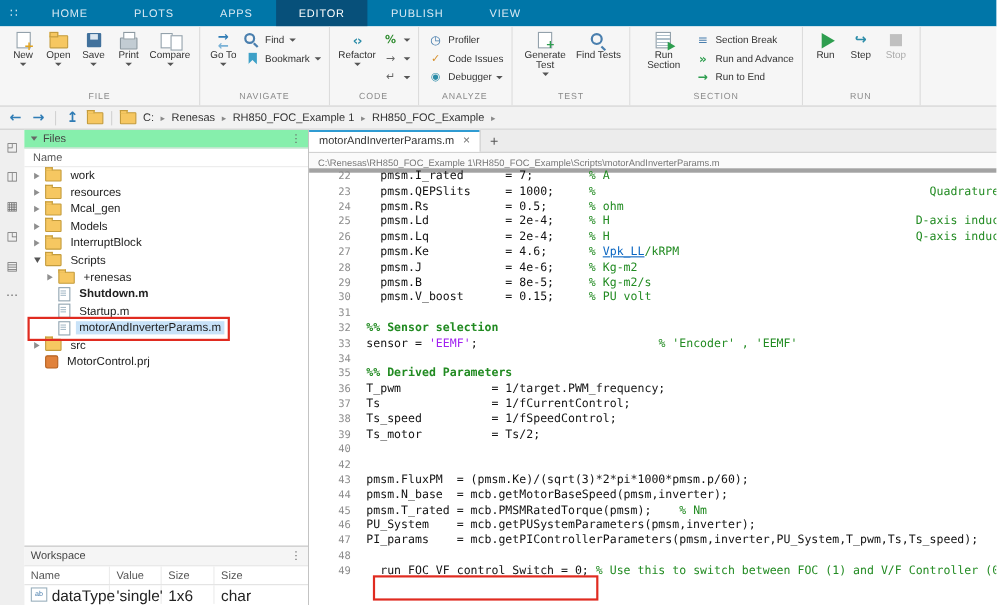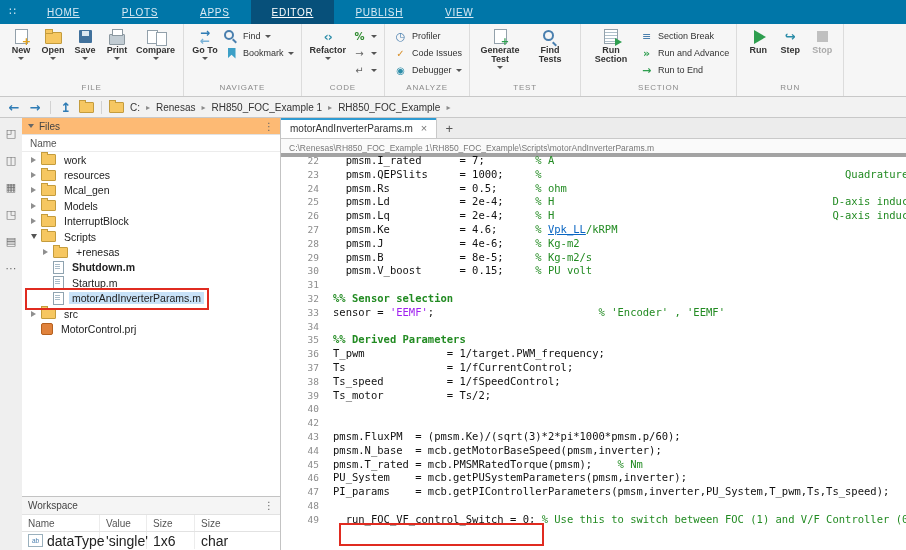--- a/index.html
+++ b/index.html
@@ -7,30 +7,30 @@
        font-family:"Liberation Sans",sans-serif;}
 
   
   .tabbar{position:absolute;left:0;top:0;right:0;height:24px;background:#0076a8;
           display:flex;align-items:stretch;padding-left:26px;}
   .appico{position:absolute;left:5px;top:4px;width:15px;height:15px;color:#cfe6f2;
           font-family:"DejaVu Sans",sans-serif;font-size:11px;display:flex;align-items:center;justify-content:center;}
   .appico::before{content:"∷";}
   .tabs{display:flex;}
   .tab{display:flex;align-items:center;padding:0 21px;color:#d9eaf4;font-size:10px;
-       letter-spacing:.7px;cursor:default;text-decoration:underline;}
+       letter-spacing:.7px;cursor:default;}
   .tab.sel{background:#07507a;color:#fff;}
 
   
   .toolstrip{position:absolute;left:0;right:0;top:24px;height:72px;background:#f6f6f6;
              border-bottom:1px solid #c8c8c8;display:flex;overflow:hidden;}
   .tsection{display:flex;flex-direction:column;border-right:1px solid #dcdcdc;padding:1px 5px 0 5px;}
   .tsb{flex:1;display:flex;align-items:flex-start;}
   .tslabel{height:13px;font-size:8px;color:#8a8a8a;text-align:center;letter-spacing:.8px;}
-  .bigbtn{display:flex;flex-direction:column;align-items:center;gap:1px;padding:3px 3px 0 3px;min-width:26px;font-weight:bold;}
+  .bigbtn{display:flex;flex-direction:column;align-items:center;gap:1px;padding:3px 3px 0 3px;min-width:26px;}
   .bigbtn .lbl{font-size:9px;color:#333;text-align:center;line-height:9px;max-width:44px;}
   .smallcol{display:flex;flex-direction:column;gap:3px;padding:4px 2px 0 3px;}
   .smallbtn{display:flex;align-items:center;gap:4px;height:14px;}
   .smallbtn .lbl{font-size:9px;color:#333;white-space:nowrap;}
   .disabled .lbl{color:#ababab;}
   .dd{width:0;height:0;border-left:3px solid transparent;border-right:3px solid transparent;
       border-top:3px solid #555;margin-top:1px;display:inline-block;}
   .smallbtn .dd{margin-top:0;}
 
   
@@ -92,21 +92,21 @@
   
   .strip{position:absolute;left:0;top:118px;bottom:0;width:22px;background:#efefef;
          border-right:1px solid #d8d8d8;display:flex;flex-direction:column;align-items:center;
          padding-top:8px;gap:13px;}
   .sico{width:14px;height:14px;color:#6d6d6d;font-size:11px;display:flex;align-items:center;
         justify-content:center;font-family:"DejaVu Sans",sans-serif;}
 
   
   .files{position:absolute;left:22px;top:118px;bottom:0;width:258px;background:#fff;
          border-right:1px solid #c3c3c3;overflow:hidden;}
-  .fheader{height:16px;background:#fdba74;border-bottom:1px solid #e2e2e2;display:flex;
+  .fheader{height:16px;background:#86efac;border-bottom:1px solid #e2e2e2;display:flex;
            align-items:center;padding:0 6px;gap:5px;font-size:10px;color:#444;}
   .chev{width:0;height:0;border-left:3.5px solid transparent;border-right:3.5px solid transparent;
         border-top:4px solid #666;display:inline-block;}
   .kebab{margin-left:auto;color:#666;font-family:"DejaVu Sans",sans-serif;font-size:10px;}
   .kebab::before{content:"⋮";}
   .nameheader{height:16px;border-bottom:1px solid #ececec;display:flex;align-items:center;
               padding-left:8px;font-size:10px;color:#555;}
   .tree{position:absolute;left:0;right:0;top:34px;}
   .ti{height:15.4px;display:flex;align-items:center;font-size:10.5px;color:#222;}
   .slot{width:11px;display:flex;justify-content:center;flex:0 0 11px;}

